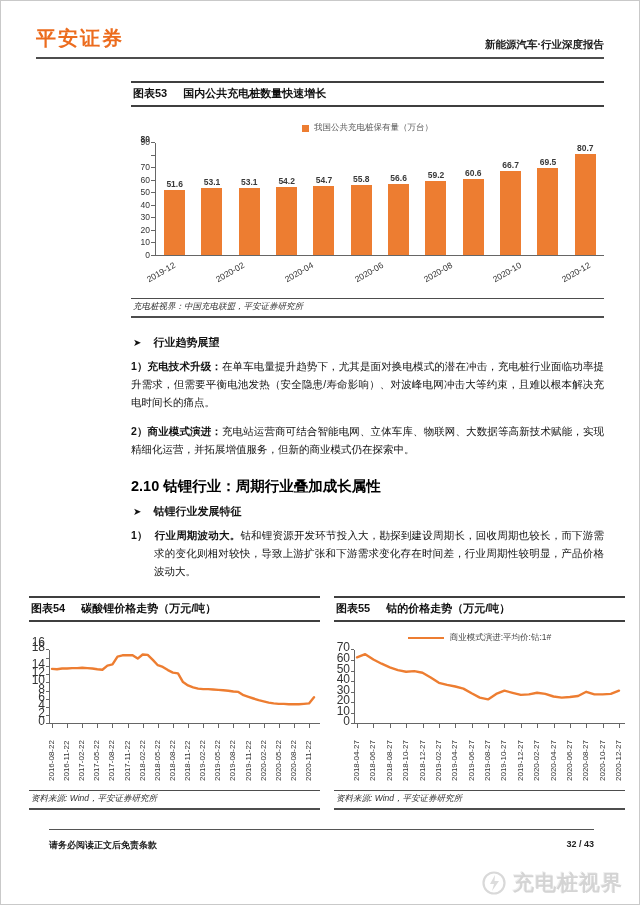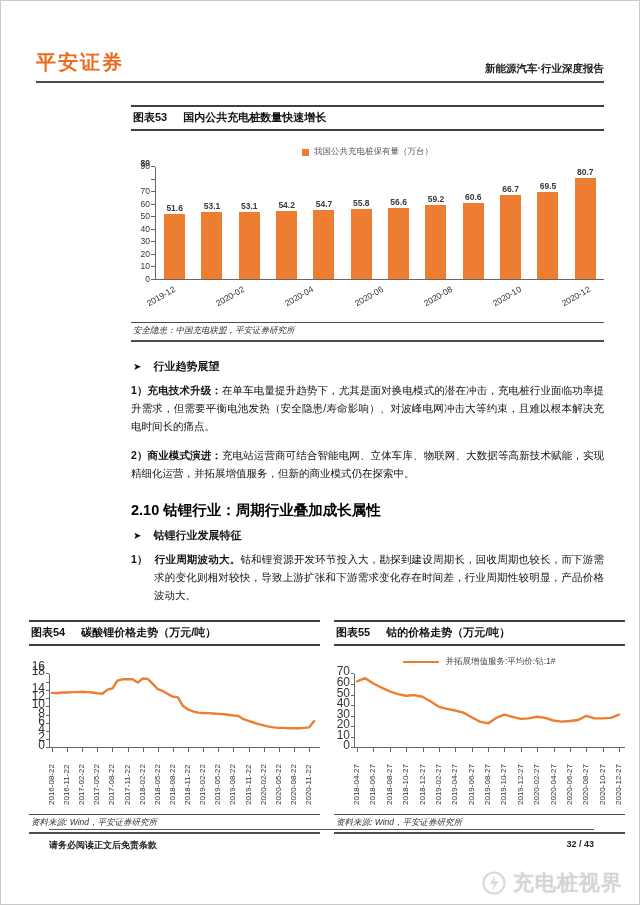--- a/index.html
+++ b/index.html
@@ -3,21 +3,21 @@
 <meta charset="utf-8">
 <style>
   * { margin:0; padding:0; box-sizing:border-box; }
   html,body { background:#fff; }
   .page {
     position:relative; width:640px; height:905px; background:#fff;
     border:1px solid #c9c9c9; overflow:hidden;
     font-family:"Liberation Sans","DejaVu Sans",sans-serif; color:#1a1a1a;
   }
   
-  .header { margin:48px 35px 0 35px; display:flex; justify-content:space-between; align-items:flex-end;
+  .header { margin:24px 35px 0 35px; display:flex; justify-content:space-between; align-items:flex-end;
             padding-bottom:5px; border-bottom:2px solid #4d4d4d; }
   .logo { font-size:20px; font-weight:bold; letter-spacing:2px; color:#ec6c1e; }
   .report-type { font-size:10.5px; font-weight:bold; color:#222; }
 
   
   .fig53-block { margin:22px 35px 0 130px; }
   .fig-title { display:flex; gap:16px; font-size:11px; font-weight:bold; color:#111;
                padding:3px 2px 4px 2px; border-top:2px solid #3f3f3f; border-bottom:2px solid #3f3f3f; }
   .fig-source { margin-top:4px; border-top:1px solid #4d4d4d; border-bottom:2px solid #4d4d4d;
                 font-size:8.5px; font-style:italic; color:#333; padding:2px 2px 3px 2px; }
@@ -172,21 +172,21 @@
       <div class="bar-xlabels" id="bar53x">
           <div class="x-lab" style="left: calc(3.84615% - 62px);">2019-12</div>
           <div class="x-lab" style="left: calc(19.2308% - 62px);">2020-02</div>
           <div class="x-lab" style="left: calc(34.6154% - 62px);">2020-04</div>
           <div class="x-lab" style="left: calc(50% - 62px);">2020-06</div>
           <div class="x-lab" style="left: calc(65.3846% - 62px);">2020-08</div>
           <div class="x-lab" style="left: calc(80.7692% - 62px);">2020-10</div>
           <div class="x-lab" style="left: calc(96.1538% - 62px);">2020-12</div>
         </div>
     </div>
-    <div class="fig-source">安全隐患：中国充电联盟，平安证券研究所</div>
+    <div class="fig-source">充电桩视界：中国充电联盟，平安证券研究所</div>
   </div>
 
   <div class="content">
     <div class="bullet-line">
       <span class="arrow">➤</span>
       <span>行业趋势展望</span>
     </div>
     <p class="para"><strong>1）充电技术升级：</strong><span>在单车电量提升趋势下，尤其是面对换电模式的潜在冲击，充电桩行业面临功率提升需求，但需要平衡电池发热（安全隐患/寿命影响）、对波峰电网冲击大等约束，且难以根本解决充电时间长的痛点。</span></p>
     <p class="para"><strong>2）商业模式演进：</strong><span>充电站运营商可结合智能电网、立体车库、物联网、大数据等高新技术赋能，实现精细化运营，并拓展增值服务，但新的商业模式仍在探索中。</span></p>
 
@@ -279,21 +279,21 @@
     </div>
 
     <div class="fig">
       <div class="fig-title">
         <span>图表55</span>
         <span>钴的价格走势（万元/吨）</span>
       </div>
       <div class="lc-area">
         <div class="lc-legend">
           <span class="legend-line"></span>
-          <span>并拓展增值服务:平均价:钴:1#</span>
+          <span>商业模式演进:平均价:钴:1#</span>
         </div>
         <div class="line-chart" id="lc55">
           <div class="lc-yaxis">
               <div class="lc-ylab" style="bottom: 70px;">70</div>
               <div class="lc-ytick" style="bottom: 74px;"></div>
               <div class="lc-ylab" style="bottom: 59.4286px;">60</div>
               <div class="lc-ytick" style="bottom: 63.4286px;"></div>
               <div class="lc-ylab" style="bottom: 48.8571px;">50</div>
               <div class="lc-ytick" style="bottom: 52.8571px;"></div>
               <div class="lc-ylab" style="bottom: 38.2857px;">40</div>

